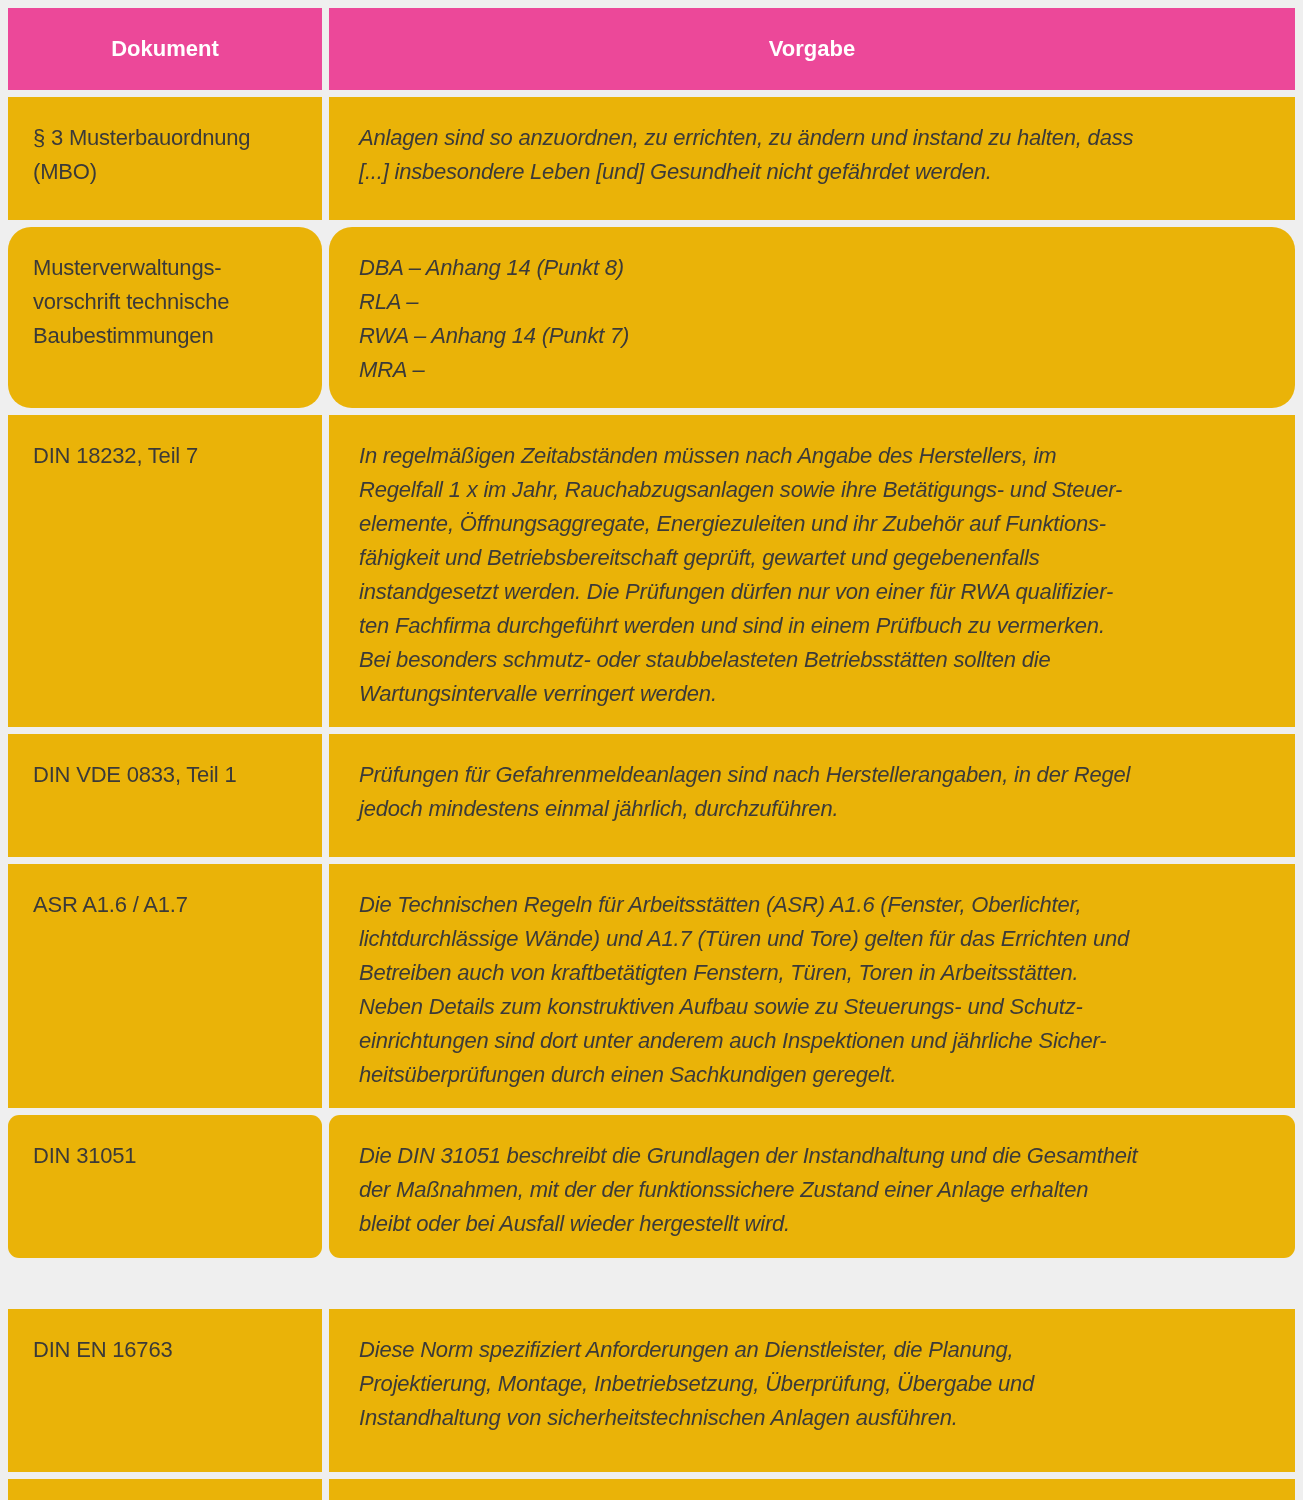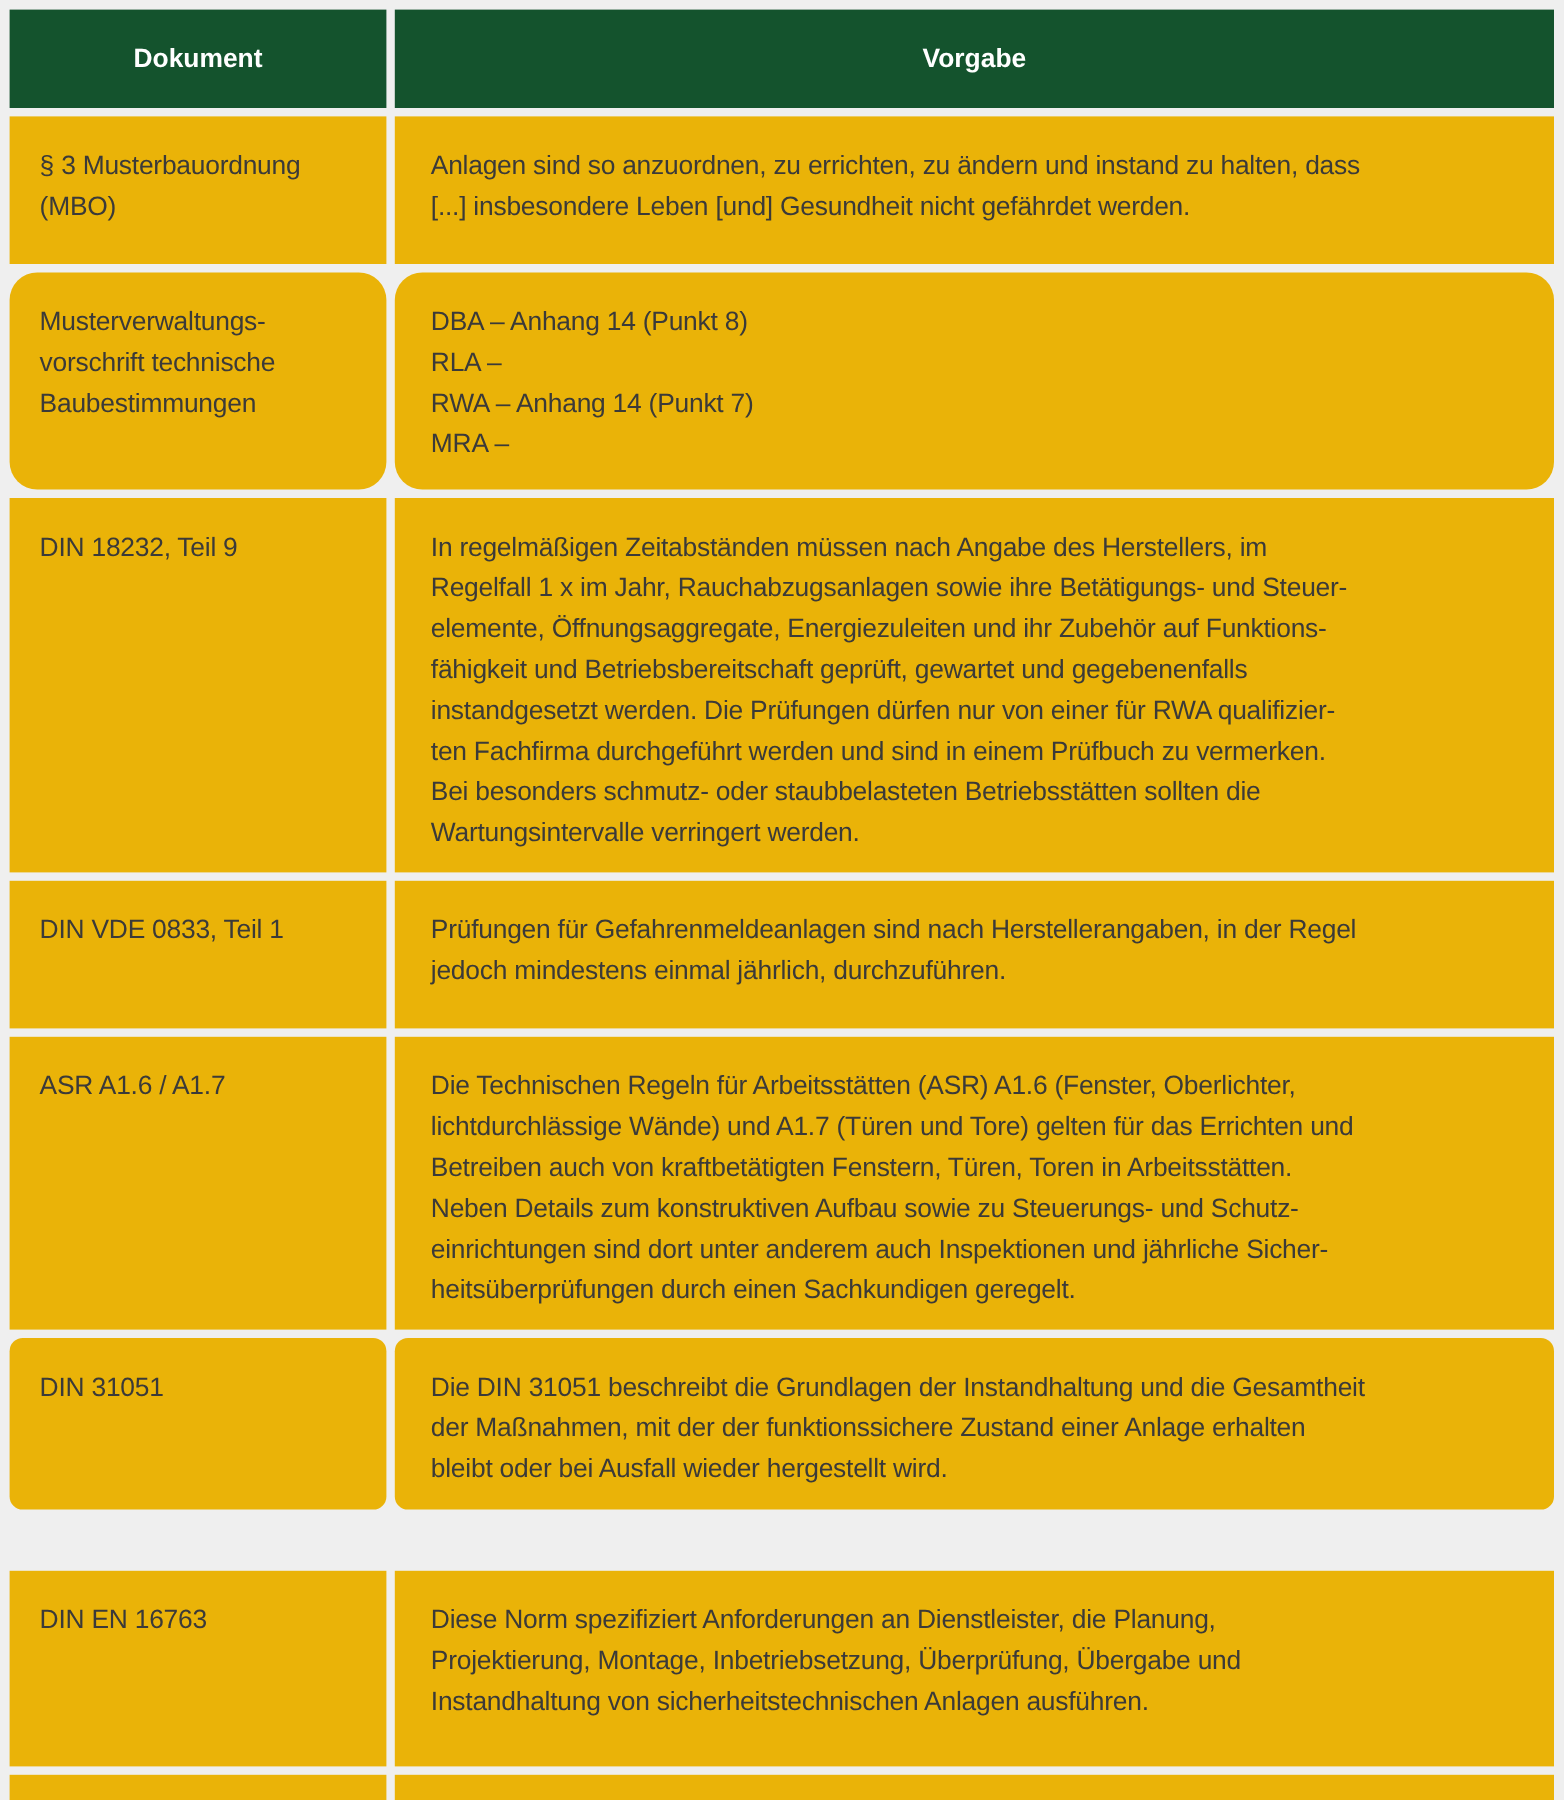--- a/index.html
+++ b/index.html
@@ -28,23 +28,24 @@
     font-size: 22px;
     line-height: 34px;
     letter-spacing: -0.2px;
     white-space: pre-line;
   }
   .cell.doc {
     padding: 24px 20px 20px 25px;
   }
   .cell.vor {
     padding: 24px 24px 16px 30px;
+    font-style: italic;
   }
   .cell.head {
-    background: #14532d;
+    background: #ec4899;
     color: #ffffff;
     font-weight: bold;
     font-size: 22px;
     display: flex;
     align-items: center;
     justify-content: center;
     padding: 0;
     letter-spacing: 0;
   }
   
@@ -72,21 +73,21 @@
 [...] insbesondere Leben [und] Gesundheit nicht gefährdet werden.</div>
 
   <div class="cell doc r2">Musterverwaltungs-
 vorschrift technische
 Baubestimmungen</div>
   <div class="cell vor r2">DBA – Anhang 14 (Punkt 8)
 RLA –
 RWA – Anhang 14 (Punkt 7)
 MRA –</div>
 
-  <div class="cell doc r3">DIN 18232, Teil 9</div>
+  <div class="cell doc r3">DIN 18232, Teil 7</div>
   <div class="cell vor r3">In regelmäßigen Zeitabständen müssen nach Angabe des Herstellers, im
 Regelfall 1 x im Jahr, Rauchabzugsanlagen sowie ihre Betätigungs- und Steuer-
 elemente, Öffnungsaggregate, Energiezuleiten und ihr Zubehör auf Funktions-
 fähigkeit und Betriebsbereitschaft geprüft, gewartet und gegebenenfalls
 instandgesetzt werden. Die Prüfungen dürfen nur von einer für RWA qualifizier-
 ten Fachfirma durchgeführt werden und sind in einem Prüfbuch zu vermerken.
 Bei besonders schmutz- oder staubbelasteten Betriebsstätten sollten die
 Wartungsintervalle verringert werden.</div>
 
   <div class="cell doc r4">DIN VDE 0833, Teil 1</div>

